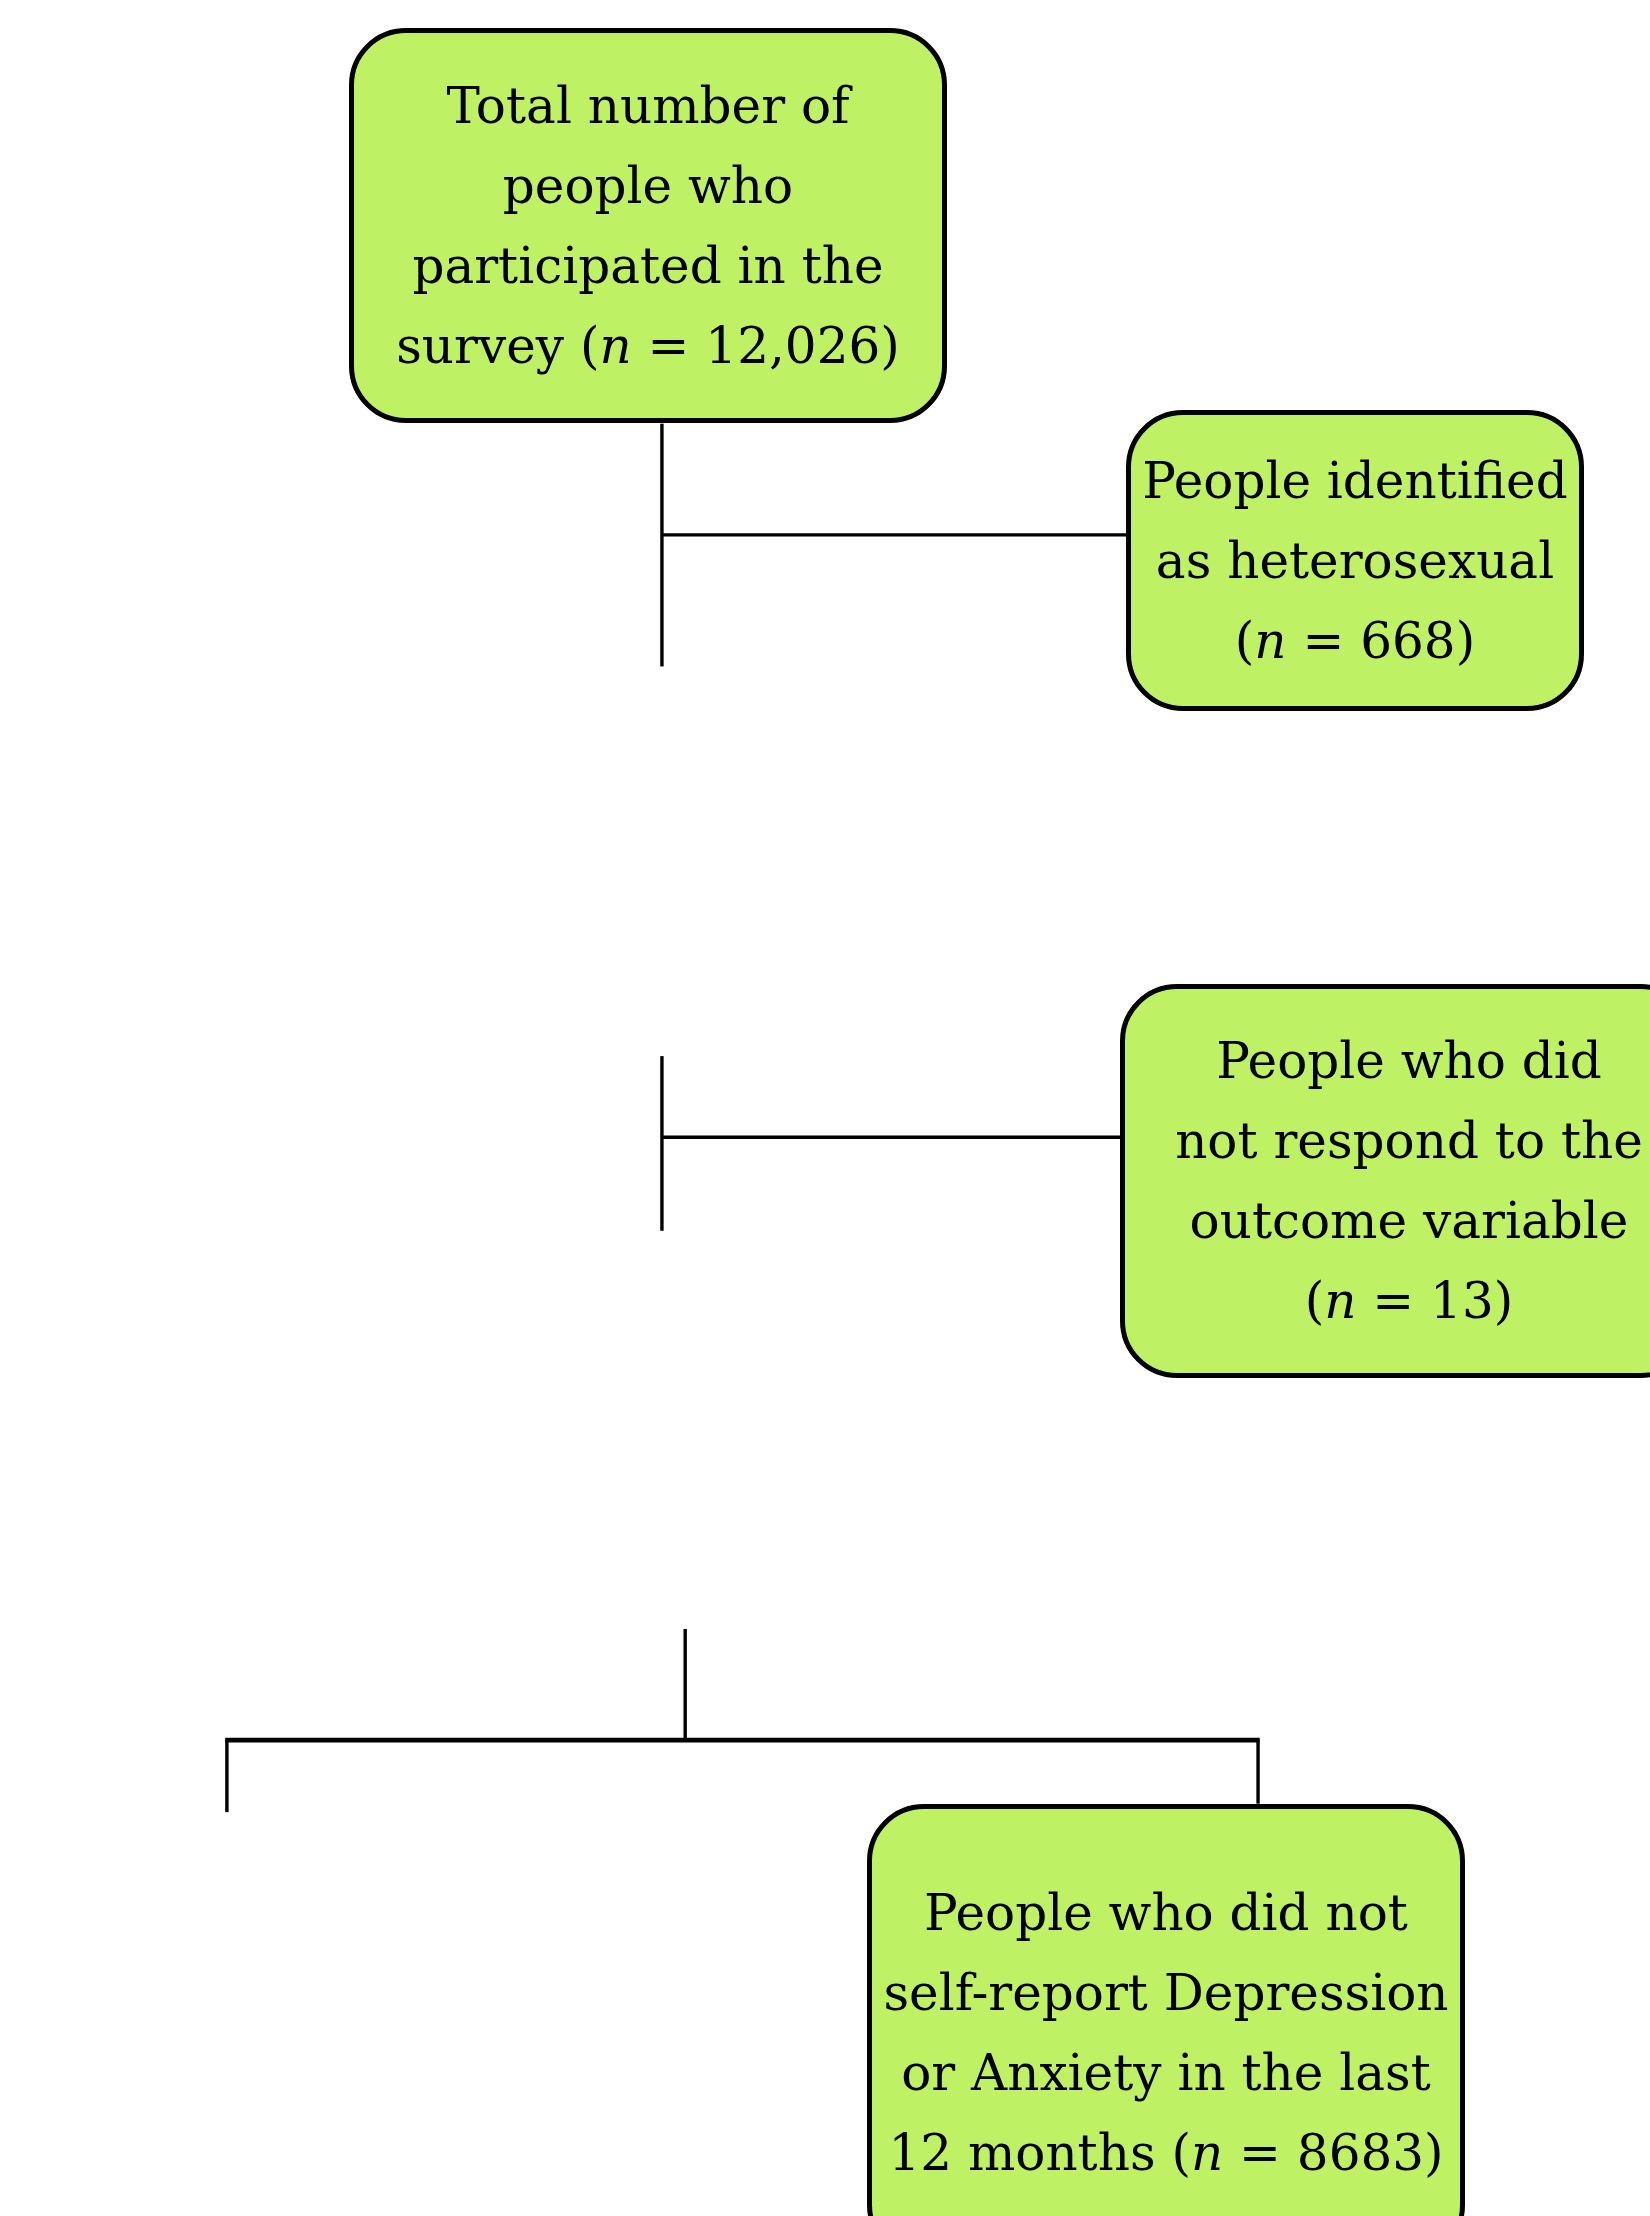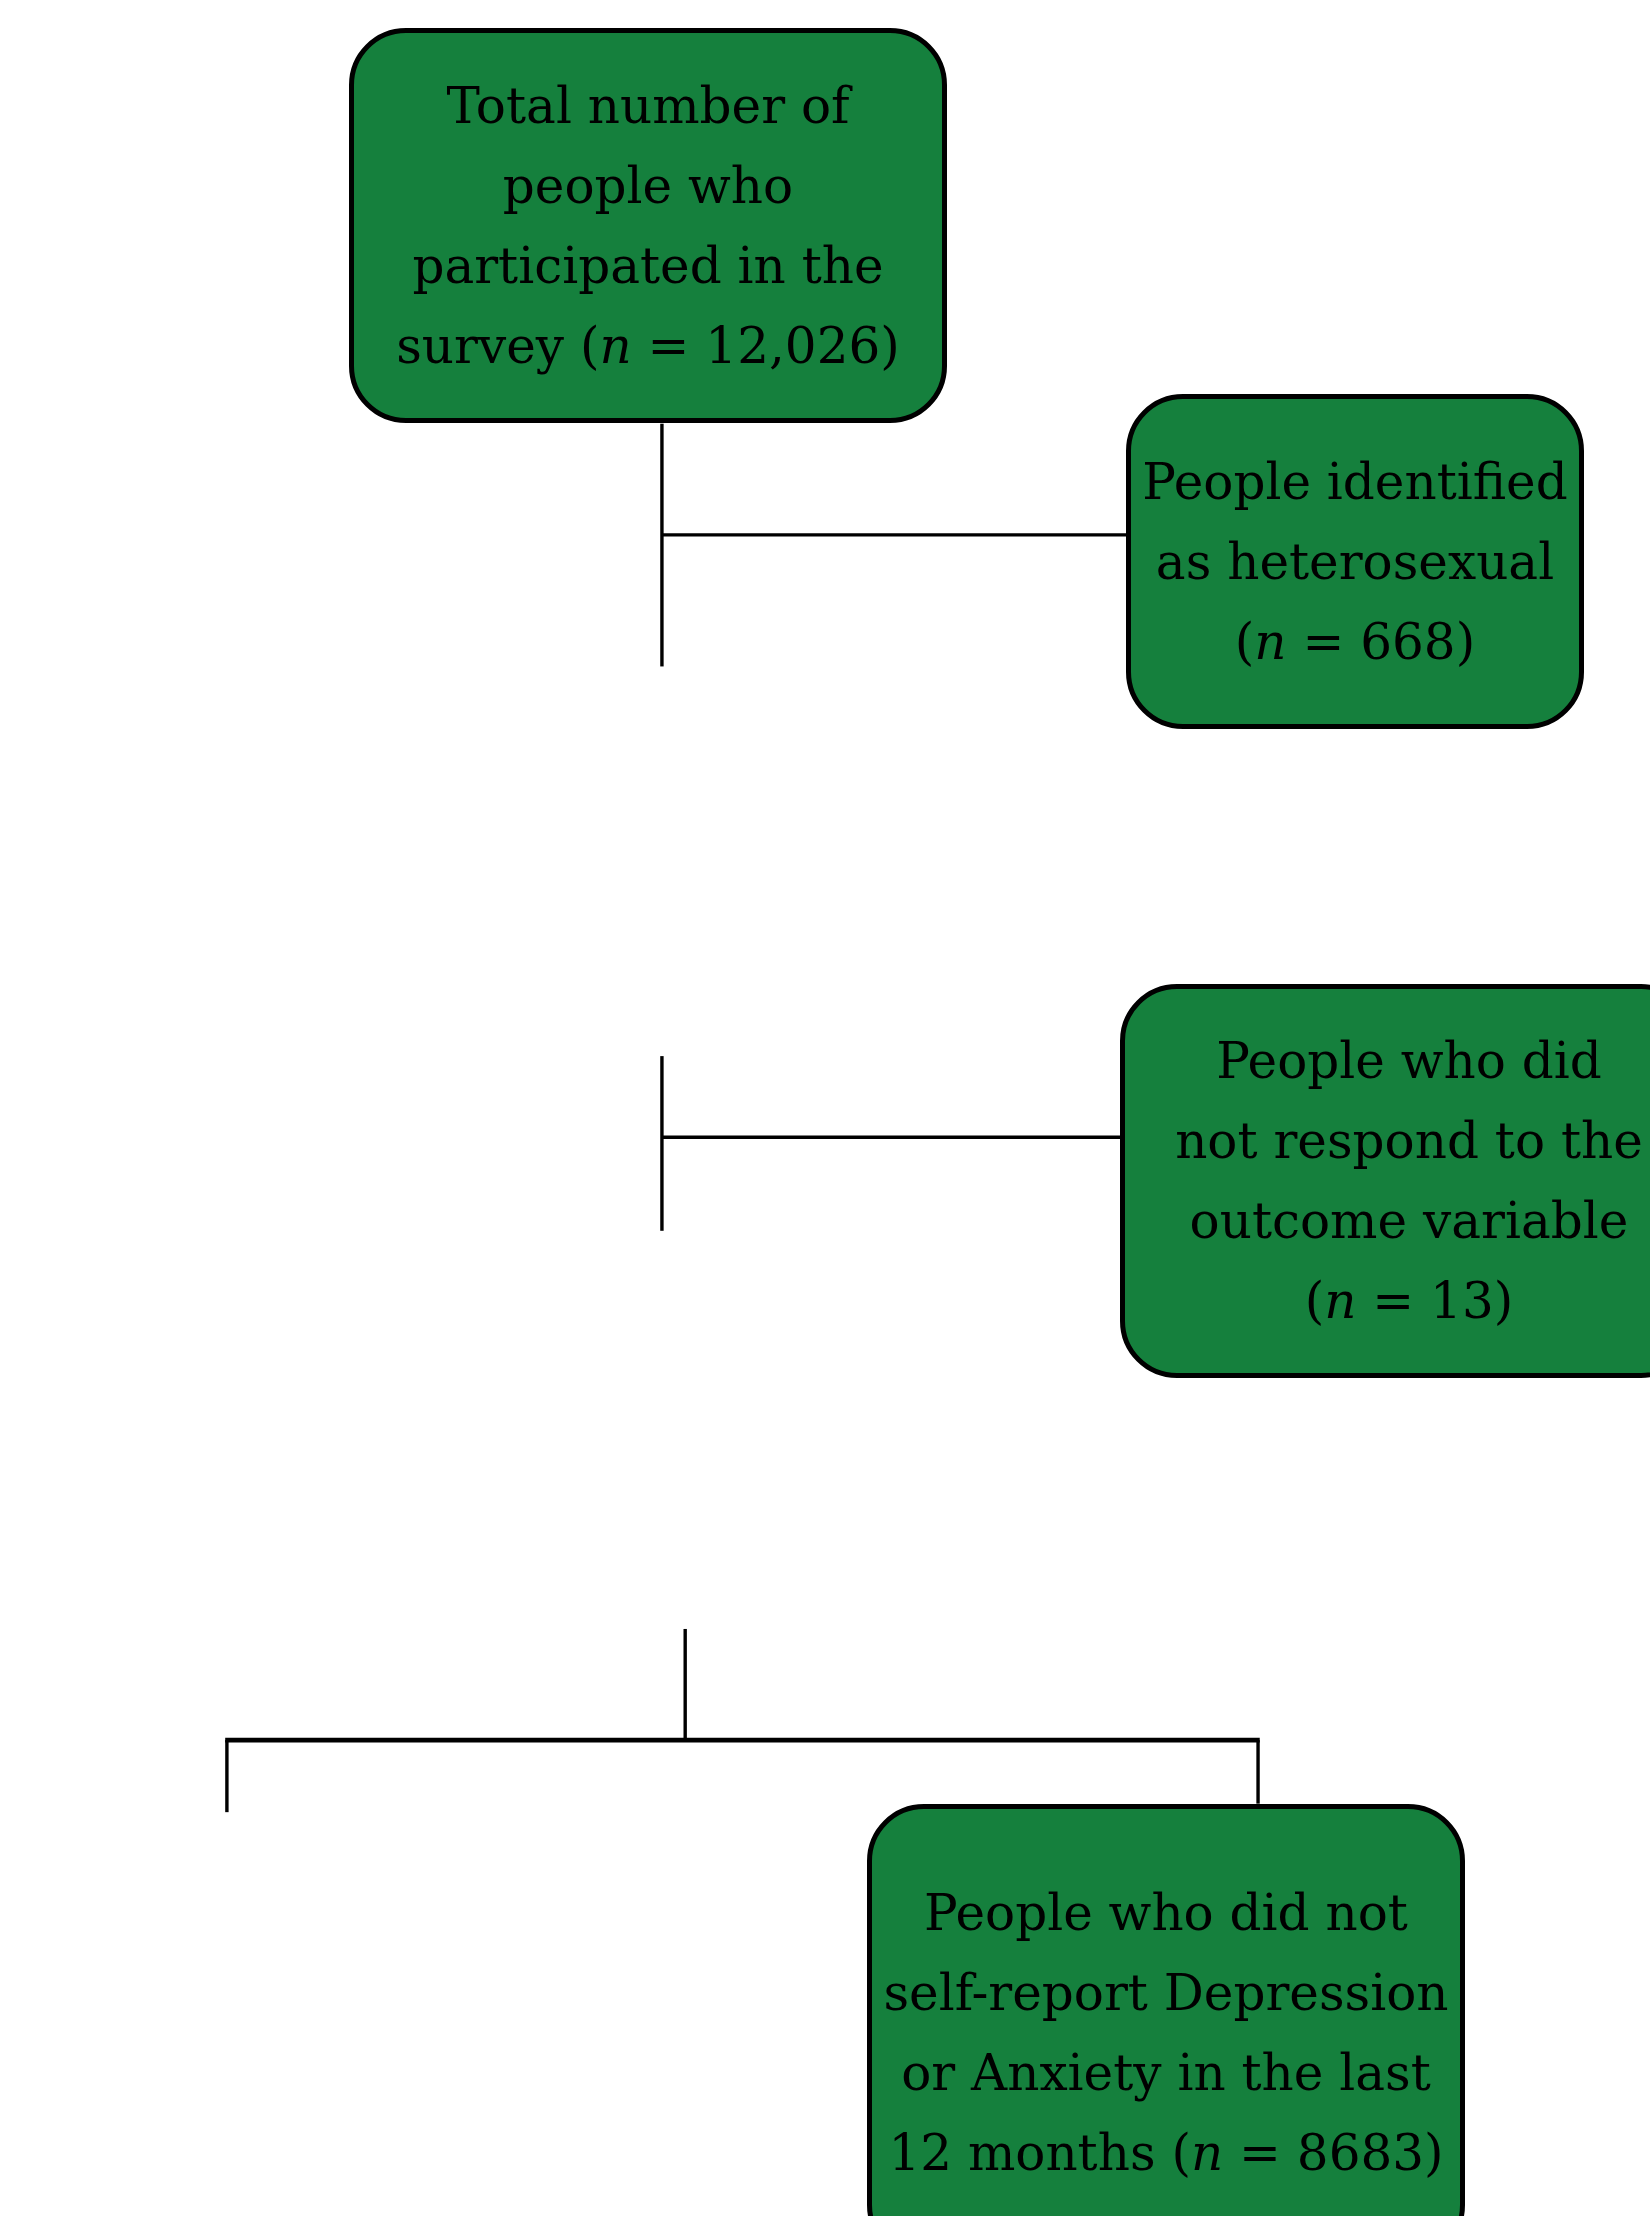--- a/index.html
+++ b/index.html
@@ -20,39 +20,39 @@
     left: 0;
     top: 0;
     width: 1650px;
     height: 2216px;
     z-index: 1;
   }
   .node {
     position: absolute;
     z-index: 2;
     box-sizing: border-box;
-    background: #15803d;
+    background: #bef264;
     border: 5.7px solid #000000;
     border-radius: 57px;
     display: flex;
     align-items: center;
     justify-content: center;
     text-align: center;
   }
   .node-text {
     font-size: 50px;
     line-height: 1.6;
     white-space: nowrap;
   }
   .node-text i {
     font-style: italic;
   }
   
   #box-total-survey        { left:  349px; top:   28px; width: 598px; height: 395px; }
-  #box-heterosexual        { left: 1126px; top:  394px; width:  458px; height: 335px; align-items: center; }
+  #box-heterosexual        { left: 1126px; top:  410px; width:  458px; height: 301px; align-items: center; }
   #box-study-population    { left:  356px; top: 667px; width: 592px; height: 390px; }
   #box-no-outcome-response { left: 1120px; top: 984px; width:  578px; height: 394px; }
   #box-included-study      { left:  353px; top: 1231px; width: 580px; height: 398px; }
   #box-self-reported       { left:   17px; top: 1812px; width: 613px; height: 386px; }
   #box-no-self-reported    { left: 867px; top: 1804px; width: 598px; height: 458px; }
 </style>
 </head>
 <body>
 
 <div class="page">

